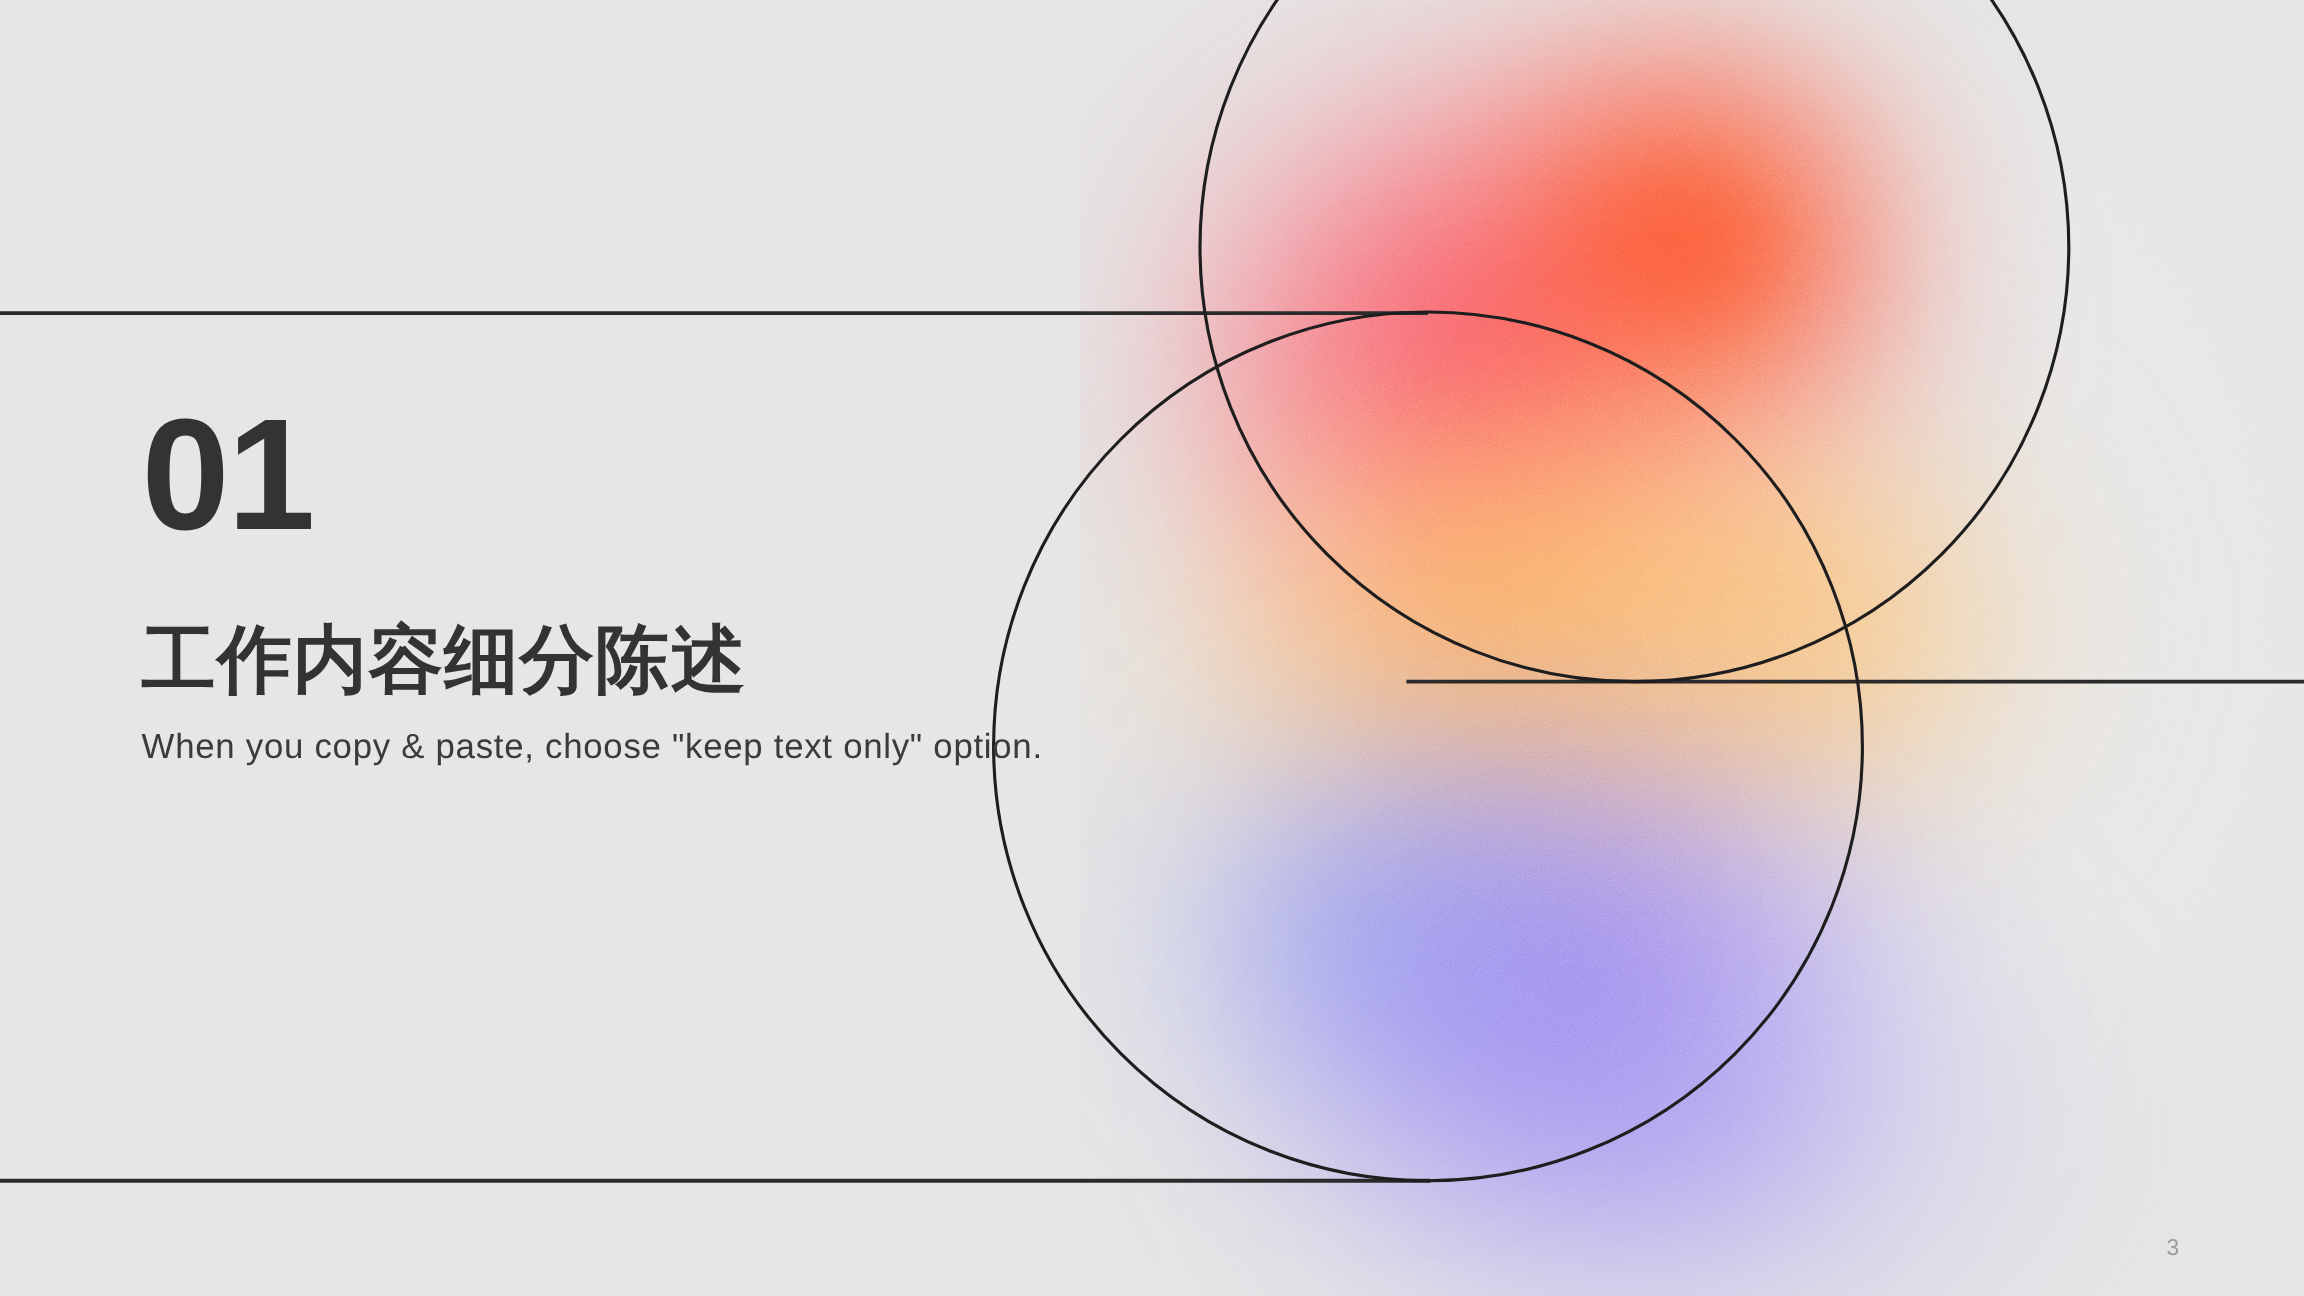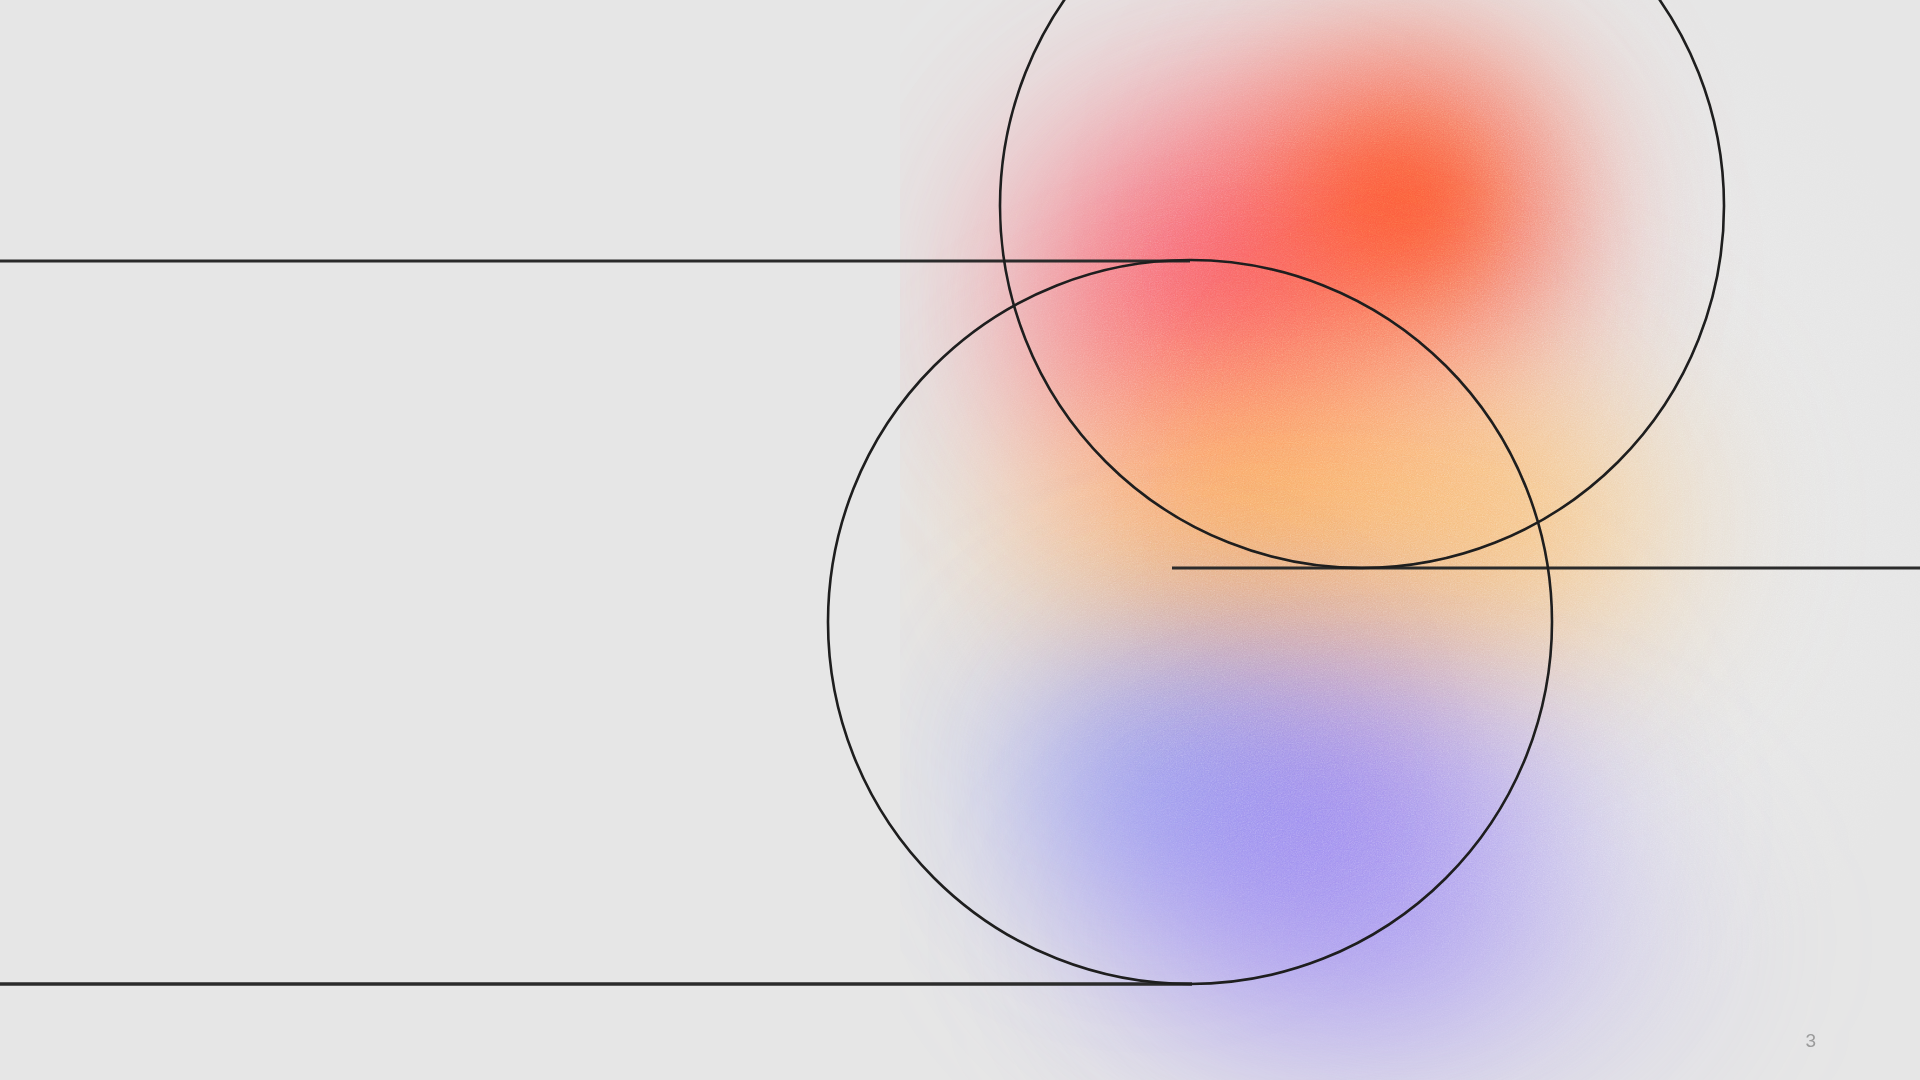--- a/index.html
+++ b/index.html
@@ -175,16 +175,21 @@
 
     <line x1="1172" y1="568" x2="1920" y2="568" stroke="#2B2B2B" stroke-width="3.2" stroke-linecap="butt"></line>
 
     <line x1="0" y1="984" x2="1192" y2="984" stroke="#2B2B2B" stroke-width="3.4" stroke-linecap="butt"></line>
 
     <circle cx="1362" cy="206" r="362" fill="none" stroke="#1E1E1E" stroke-width="2.6"></circle>
 
     <circle cx="1190" cy="622" r="362" fill="none" stroke="#1E1E1E" stroke-width="2.6"></circle>
   </svg>
 
+  <div id="textblock">
+    <div id="section-number">01</div>
+    <h1 id="section-title">工作内容细分陈述</h1>
+    <p id="section-subtitle">When you copy &amp; paste, choose "keep text only" option.</p>
+  </div>
 
   <div id="page-number">3</div>
 
 </div>
 
 </body></html>

